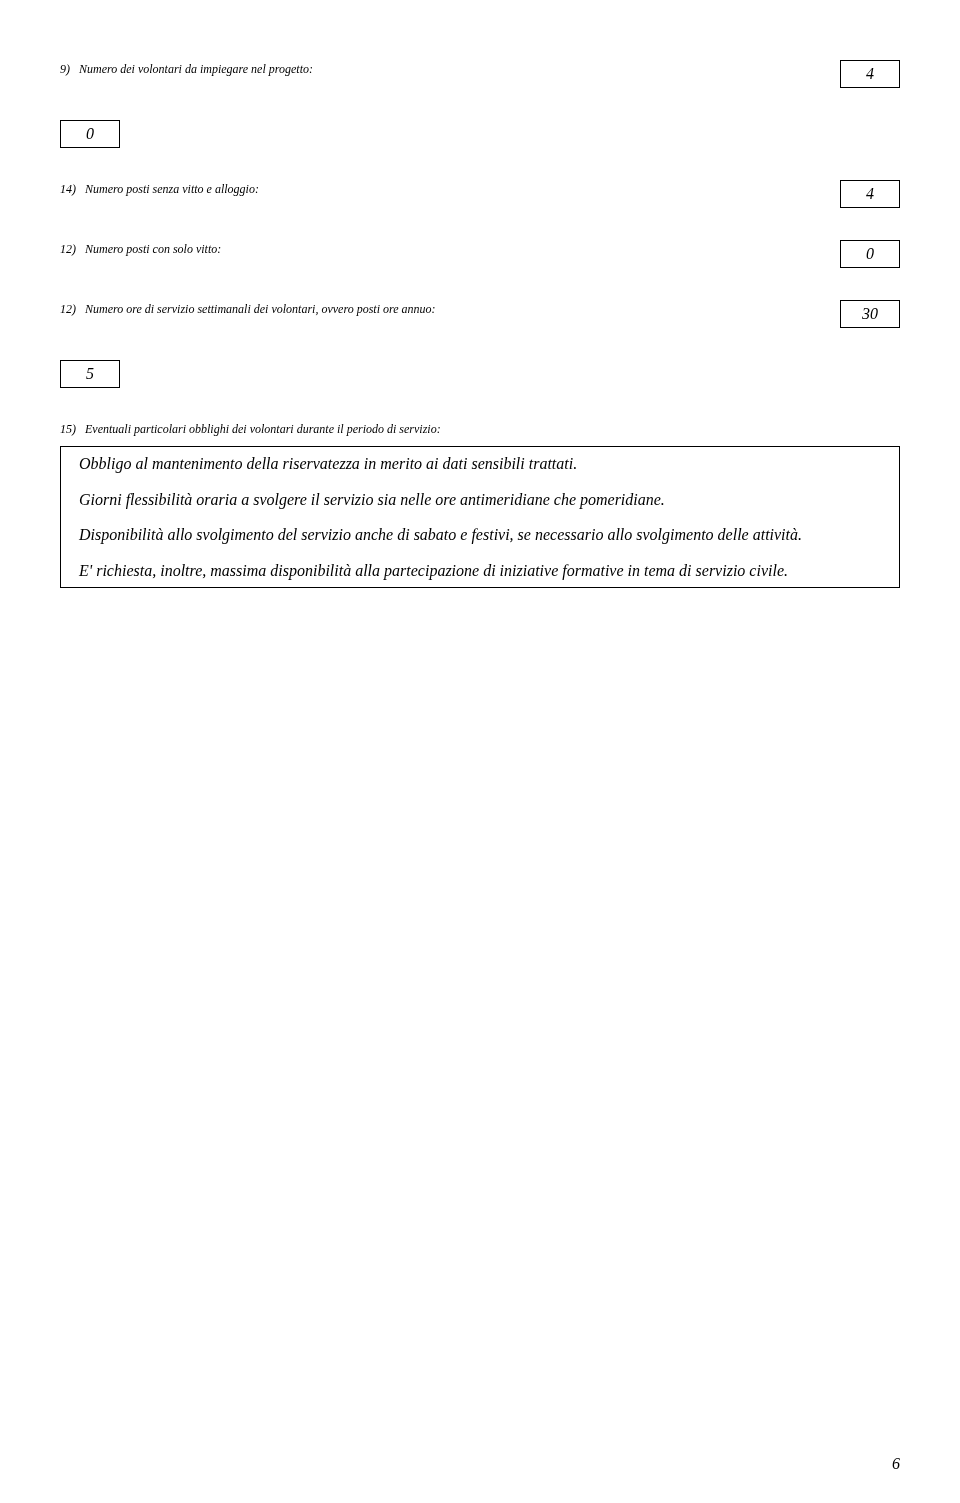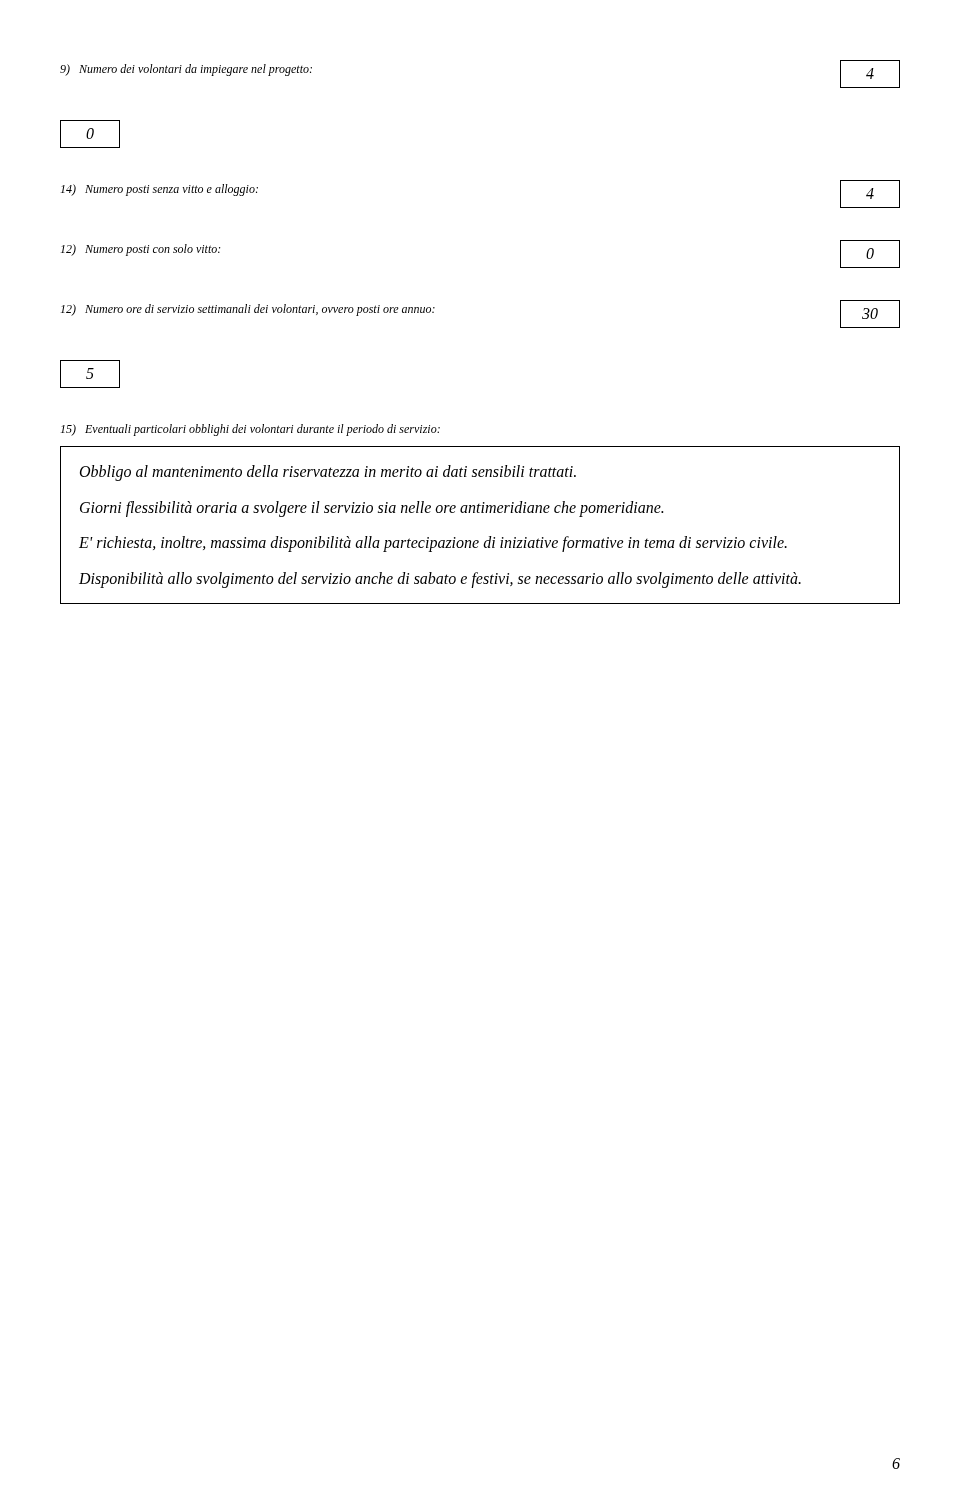--- a/index.html
+++ b/index.html
@@ -54,21 +54,21 @@
 
     .section-15 {
       margin-bottom: 20px;
     }
 
     .section-15 .question-label {
     }
 
     .text-box {
       border: 1px solid #000;
-      padding: 12px 18px;
+      padding: 4px 18px;
       margin-top: 8px;
       font-style: italic;
       font-size: 16px;
       line-height: 1.6;
     }
 
     .text-box p {
       margin-bottom: 10px;
     }
 
@@ -147,20 +147,20 @@
 
   <div class="section-15">
     <div class="question-label">
       <span>15)</span>
       &nbsp;
       <span>Eventuali particolari obblighi dei volontari durante il periodo di servizio:</span>
     </div>
     <div class="text-box">
       <p>Obbligo al mantenimento della riservatezza in merito ai dati sensibili trattati.</p>
       <p>Giorni flessibilità oraria a svolgere il servizio sia nelle ore antimeridiane che pomeridiane.</p>
+      <p>Disponibilità allo svolgimento del servizio anche di sabato e festivi, se necessario allo svolgimento delle attività.</p>
       <p>E' richiesta, inoltre, massima disponibilità alla partecipazione di iniziative formative in tema di servizio civile.</p>
-      <p>Disponibilità allo svolgimento del servizio anche di sabato e festivi, se necessario allo svolgimento delle attività.</p>
     </div>
   </div>
 
 </div>
 
 <div class="page-number">6</div>
 
 </body></html>

